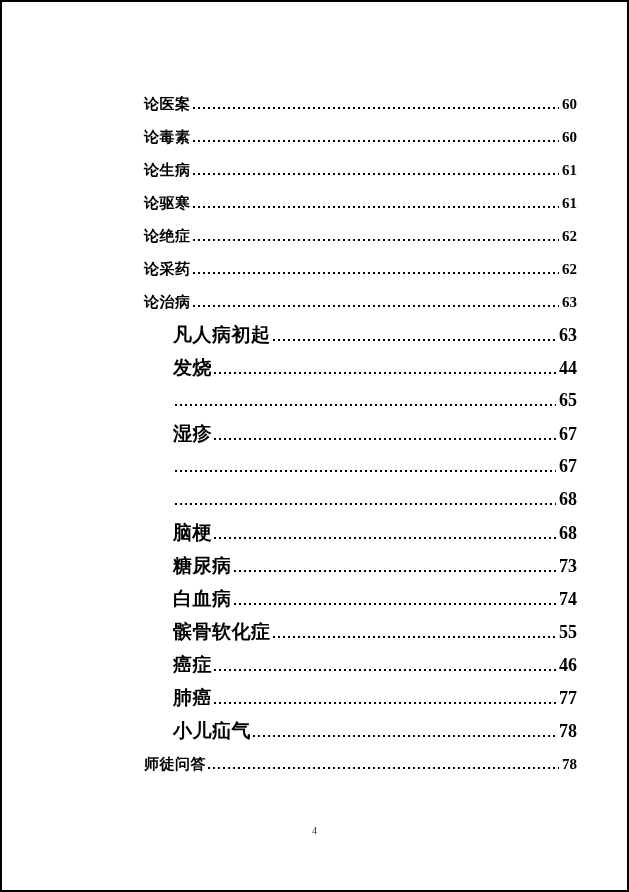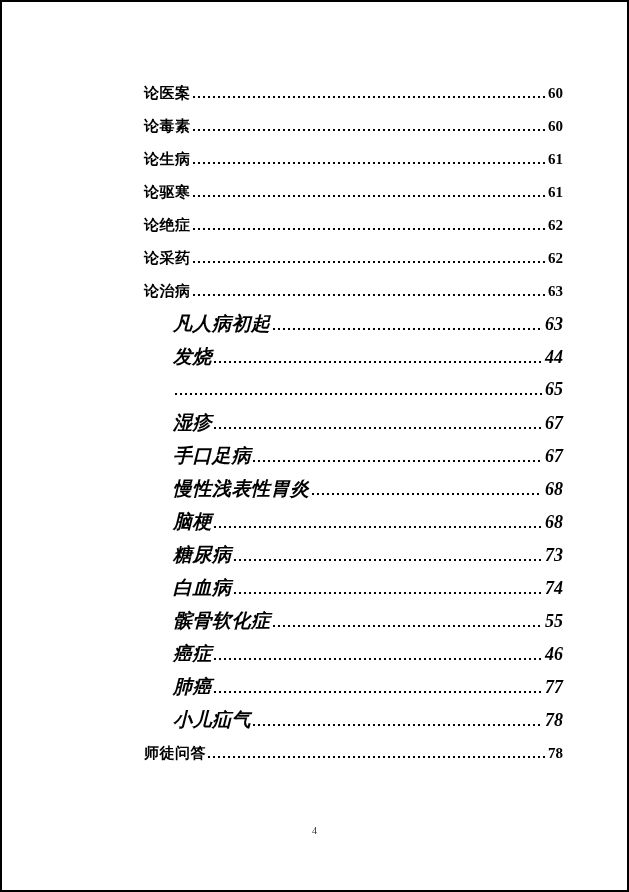--- a/index.html
+++ b/index.html
@@ -11,36 +11,37 @@
     position: relative;
     width: 629px;
     height: 892px;
     box-sizing: border-box;
     background: #ffffff;
     border: 2px solid #000000;
     overflow: hidden;
     font-family: "Liberation Sans", sans-serif;
   }
   .toc {
-    padding: 74px 64px 0 142px;
+    padding: 74px 50px 0 142px;
+    margin-top: 11px;
   }
   .toc-row {
     display: flex;
     align-items: baseline;
     height: 33px;
     color: #000000;
     white-space: nowrap;
   }
   .toc-label {
     font-weight: bold;
     line-height: 33px;
     letter-spacing: 0.5px;
   }
   .toc-row.level-1 .toc-label { font-size: 15px; }
-  .toc-row.level-2 { padding-left: 29px; font-style: italic; }
+  .toc-row.level-2 { padding-left: 29px; }
   .toc-row.level-2 .toc-label { font-size: 19px; }
   .leader {
     flex: 1 1 auto;
     height: 2px;
     margin: 0 3px 0 2px;
     align-self: baseline;
     background: repeating-linear-gradient(90deg, #000000 0 2px, transparent 2px 5px);
   }
   .toc-page {
     font-family: "Liberation Serif", serif;
@@ -116,26 +117,24 @@
       <div class="toc-row level-2">
     <span class="leader"></span>
     <span class="toc-page">65</span>
   </div>
       <div class="toc-row level-2">
     <span class="toc-label">湿疹</span>
     <span class="leader"></span>
     <span class="toc-page">67</span>
   </div>
       <div class="toc-row level-2">
-    <span class="toc-label">手口足病</span>
     <span class="leader"></span>
     <span class="toc-page">67</span>
   </div>
       <div class="toc-row level-2">
-    <span class="toc-label">慢性浅表性胃炎</span>
     <span class="leader"></span>
     <span class="toc-page">68</span>
   </div>
       <div class="toc-row level-2">
     <span class="toc-label">脑梗</span>
     <span class="leader"></span>
     <span class="toc-page">68</span>
   </div>
       <div class="toc-row level-2">
     <span class="toc-label">糖尿病</span>

